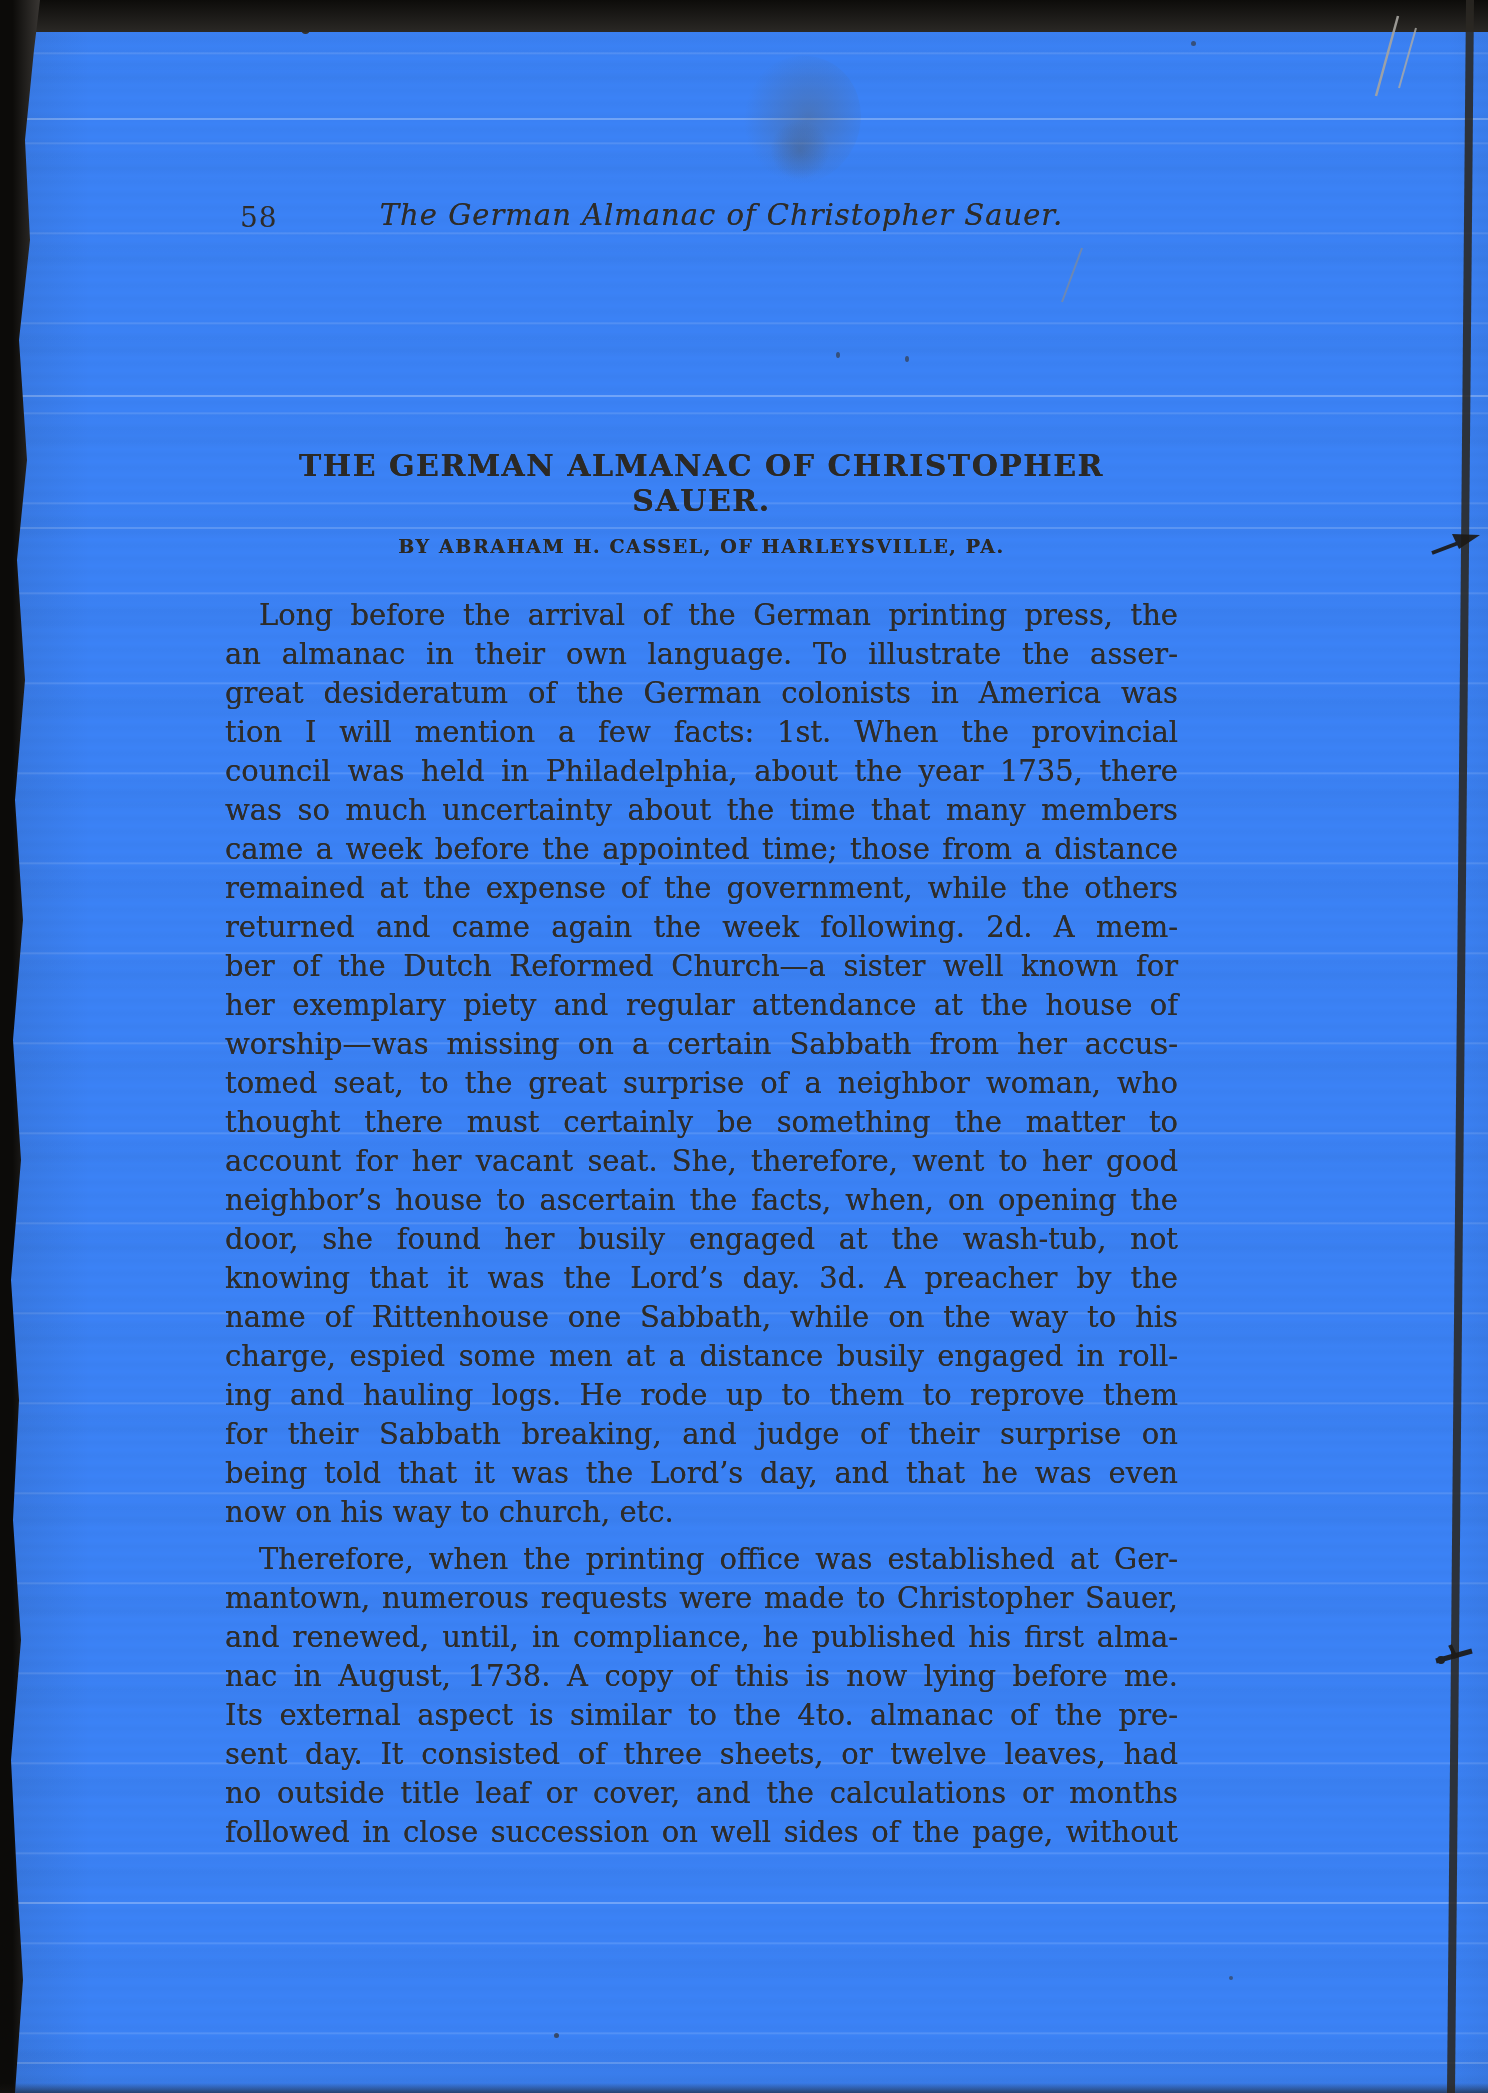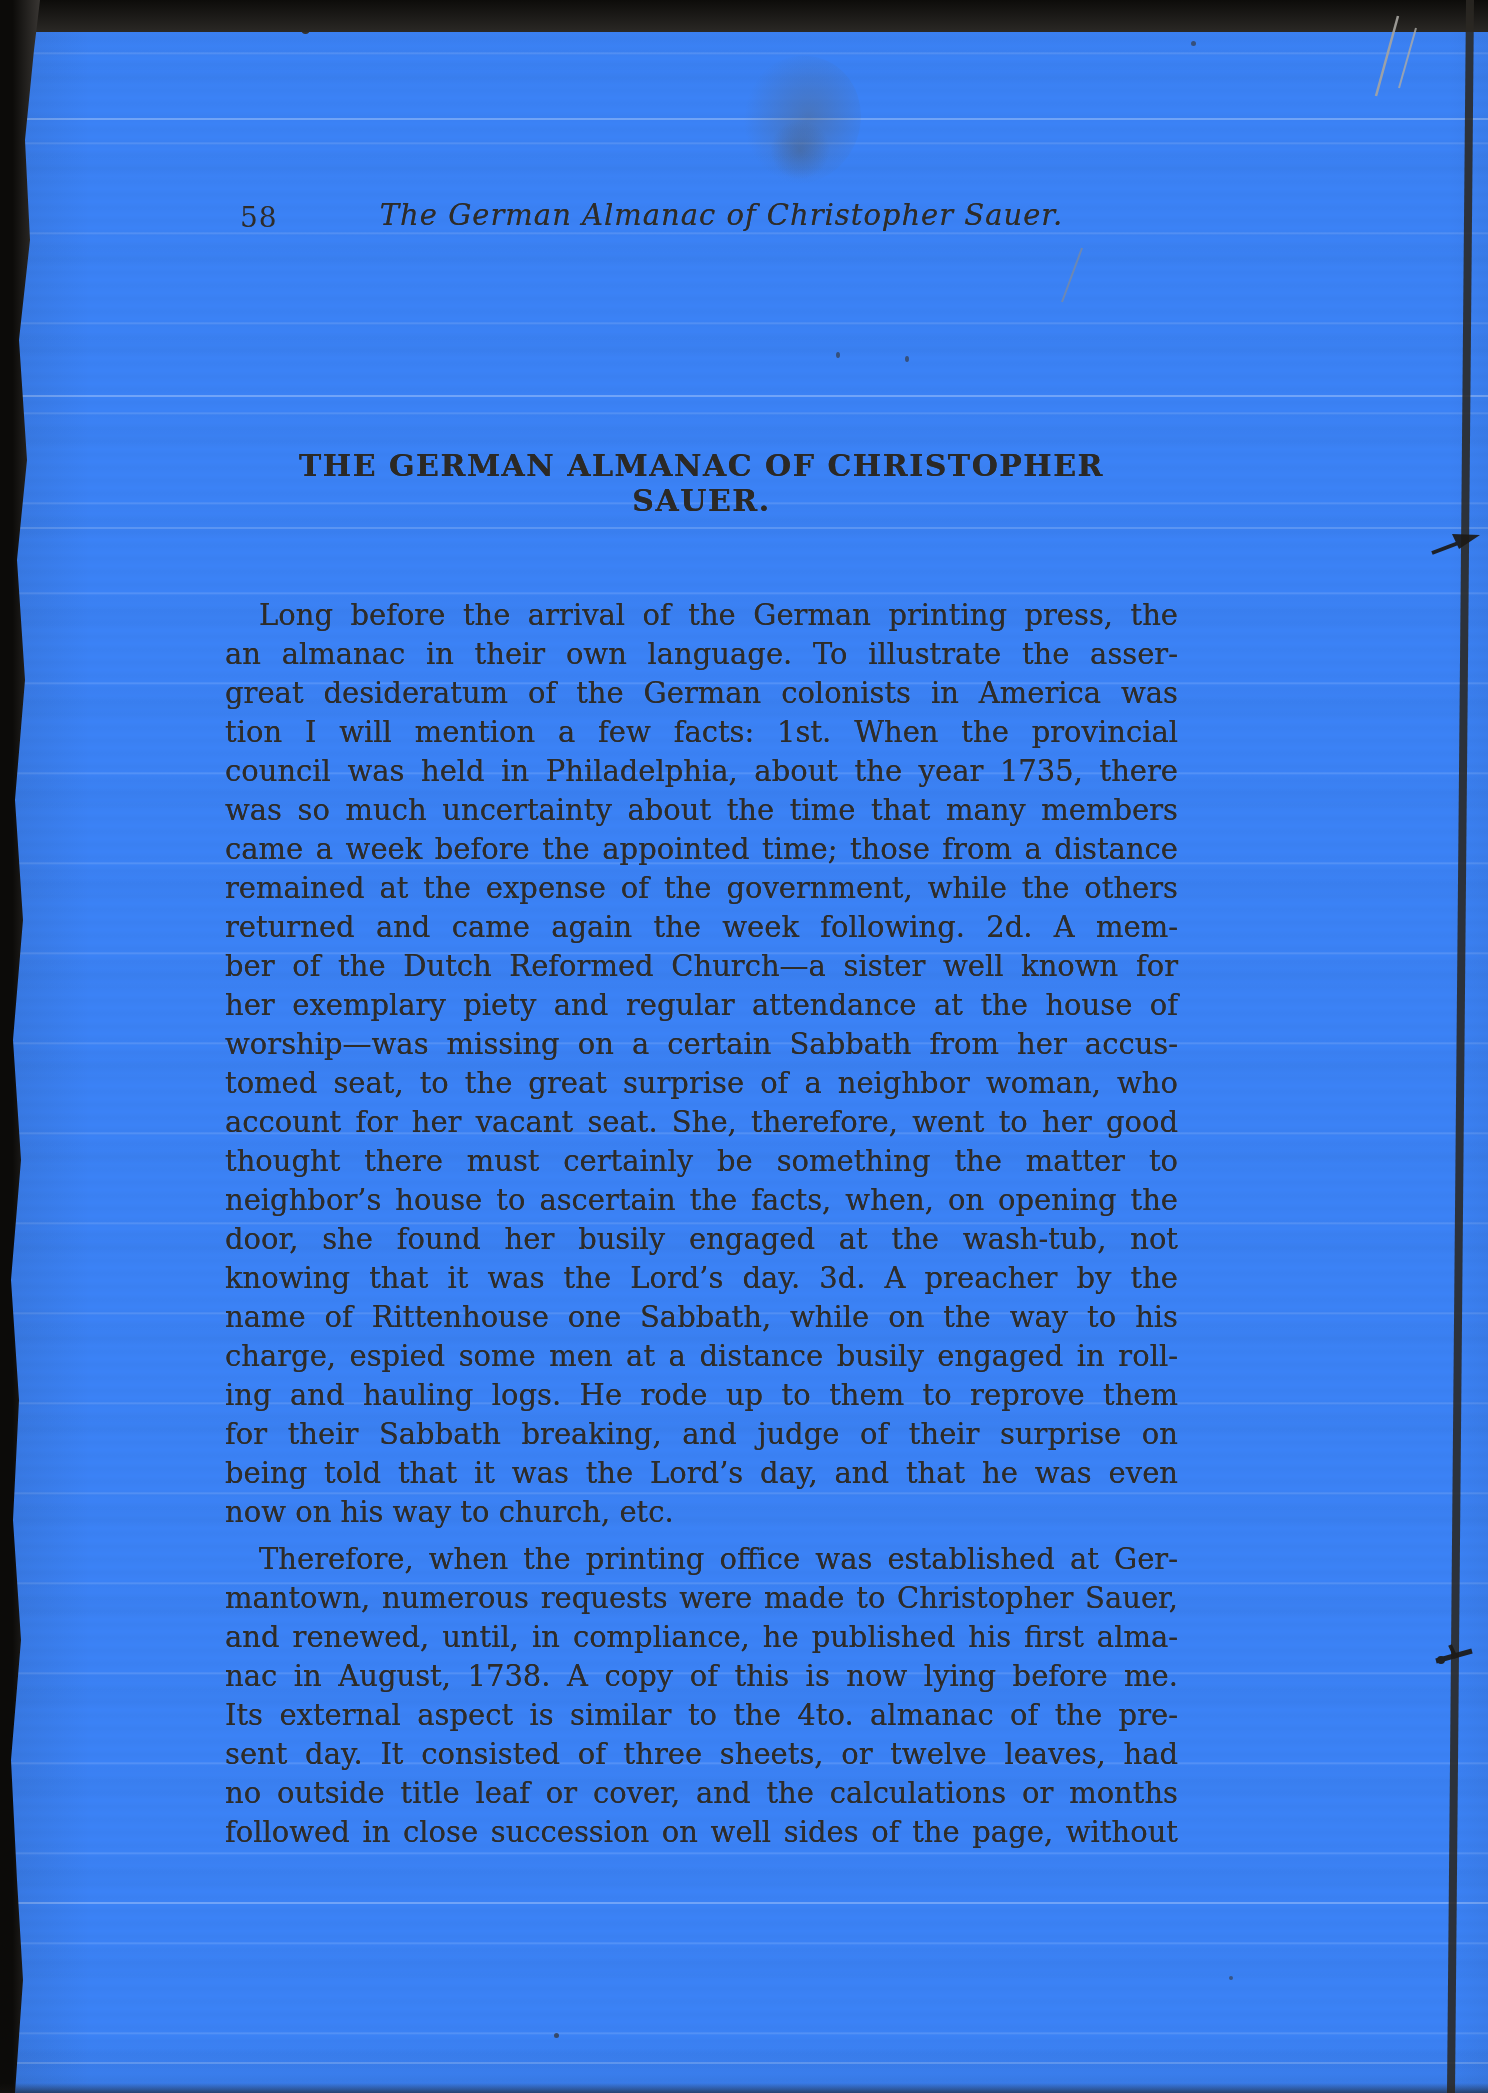--- a/index.html
+++ b/index.html
@@ -110,38 +110,39 @@
   <div class="speck" style="left:1229px;top:1976px;width:4px;height:4px;opacity:.55"></div>
   <div class="speck" style="left:836px;top:352px;width:4px;height:6px;opacity:.6"></div>
   <div class="speck" style="left:905px;top:356px;width:4px;height:6px;opacity:.6"></div>
 
   <div class="header-row">
     <span class="page-number">58</span>
     <span class="running-title">The German Almanac of Christopher Sauer.</span>
   </div>
 
   <div class="article-title">THE GERMAN ALMANAC OF CHRISTOPHER SAUER.</div>
+  <div class="byline">BY ABRAHAM H. CASSEL, OF HARLEYSVILLE, PA.</div>
 
   <div class="body-text">
     <div class="paragraph">
         <div class="bl first">Long before the arrival of the German printing press, the</div>
         <div class="bl">an almanac in their own language.  To illustrate the asser-</div>
         <div class="bl">great desideratum of the German colonists in America was</div>
         <div class="bl">tion I will mention a few facts: 1st. When the provincial</div>
         <div class="bl">council was held in Philadelphia, about the year 1735, there</div>
         <div class="bl">was so much uncertainty about the time that many members</div>
         <div class="bl">came a week before the appointed time; those from a distance</div>
         <div class="bl">remained at the expense of the government, while the others</div>
         <div class="bl">returned and came again the week following.  2d. A mem-</div>
         <div class="bl">ber of the Dutch Reformed Church—a sister well known for</div>
         <div class="bl">her exemplary piety and regular attendance at the house of</div>
         <div class="bl">worship—was missing on a certain Sabbath from her accus-</div>
         <div class="bl">tomed seat, to the great surprise of a neighbor woman, who</div>
+        <div class="bl">thought there must certainly be something the matter to</div>
         <div class="bl">account for her vacant seat.  She, therefore, went to her good</div>
-        <div class="bl">thought there must certainly be something the matter to</div>
         <div class="bl">neighbor’s house to ascertain the facts, when, on opening the</div>
         <div class="bl">door, she found her busily engaged at the wash-tub, not</div>
         <div class="bl">knowing that it was the Lord’s day.  3d. A preacher by the</div>
         <div class="bl">name of Rittenhouse one Sabbath, while on the way to his</div>
         <div class="bl">charge, espied some men at a distance busily engaged in roll-</div>
         <div class="bl">ing and hauling logs.  He rode up to them to reprove them</div>
         <div class="bl">for their Sabbath breaking, and judge of their surprise on</div>
         <div class="bl">being told that it was the Lord’s day, and that he was even</div>
         <div class="bl noj">now on his way to church, etc.</div>
       </div>

